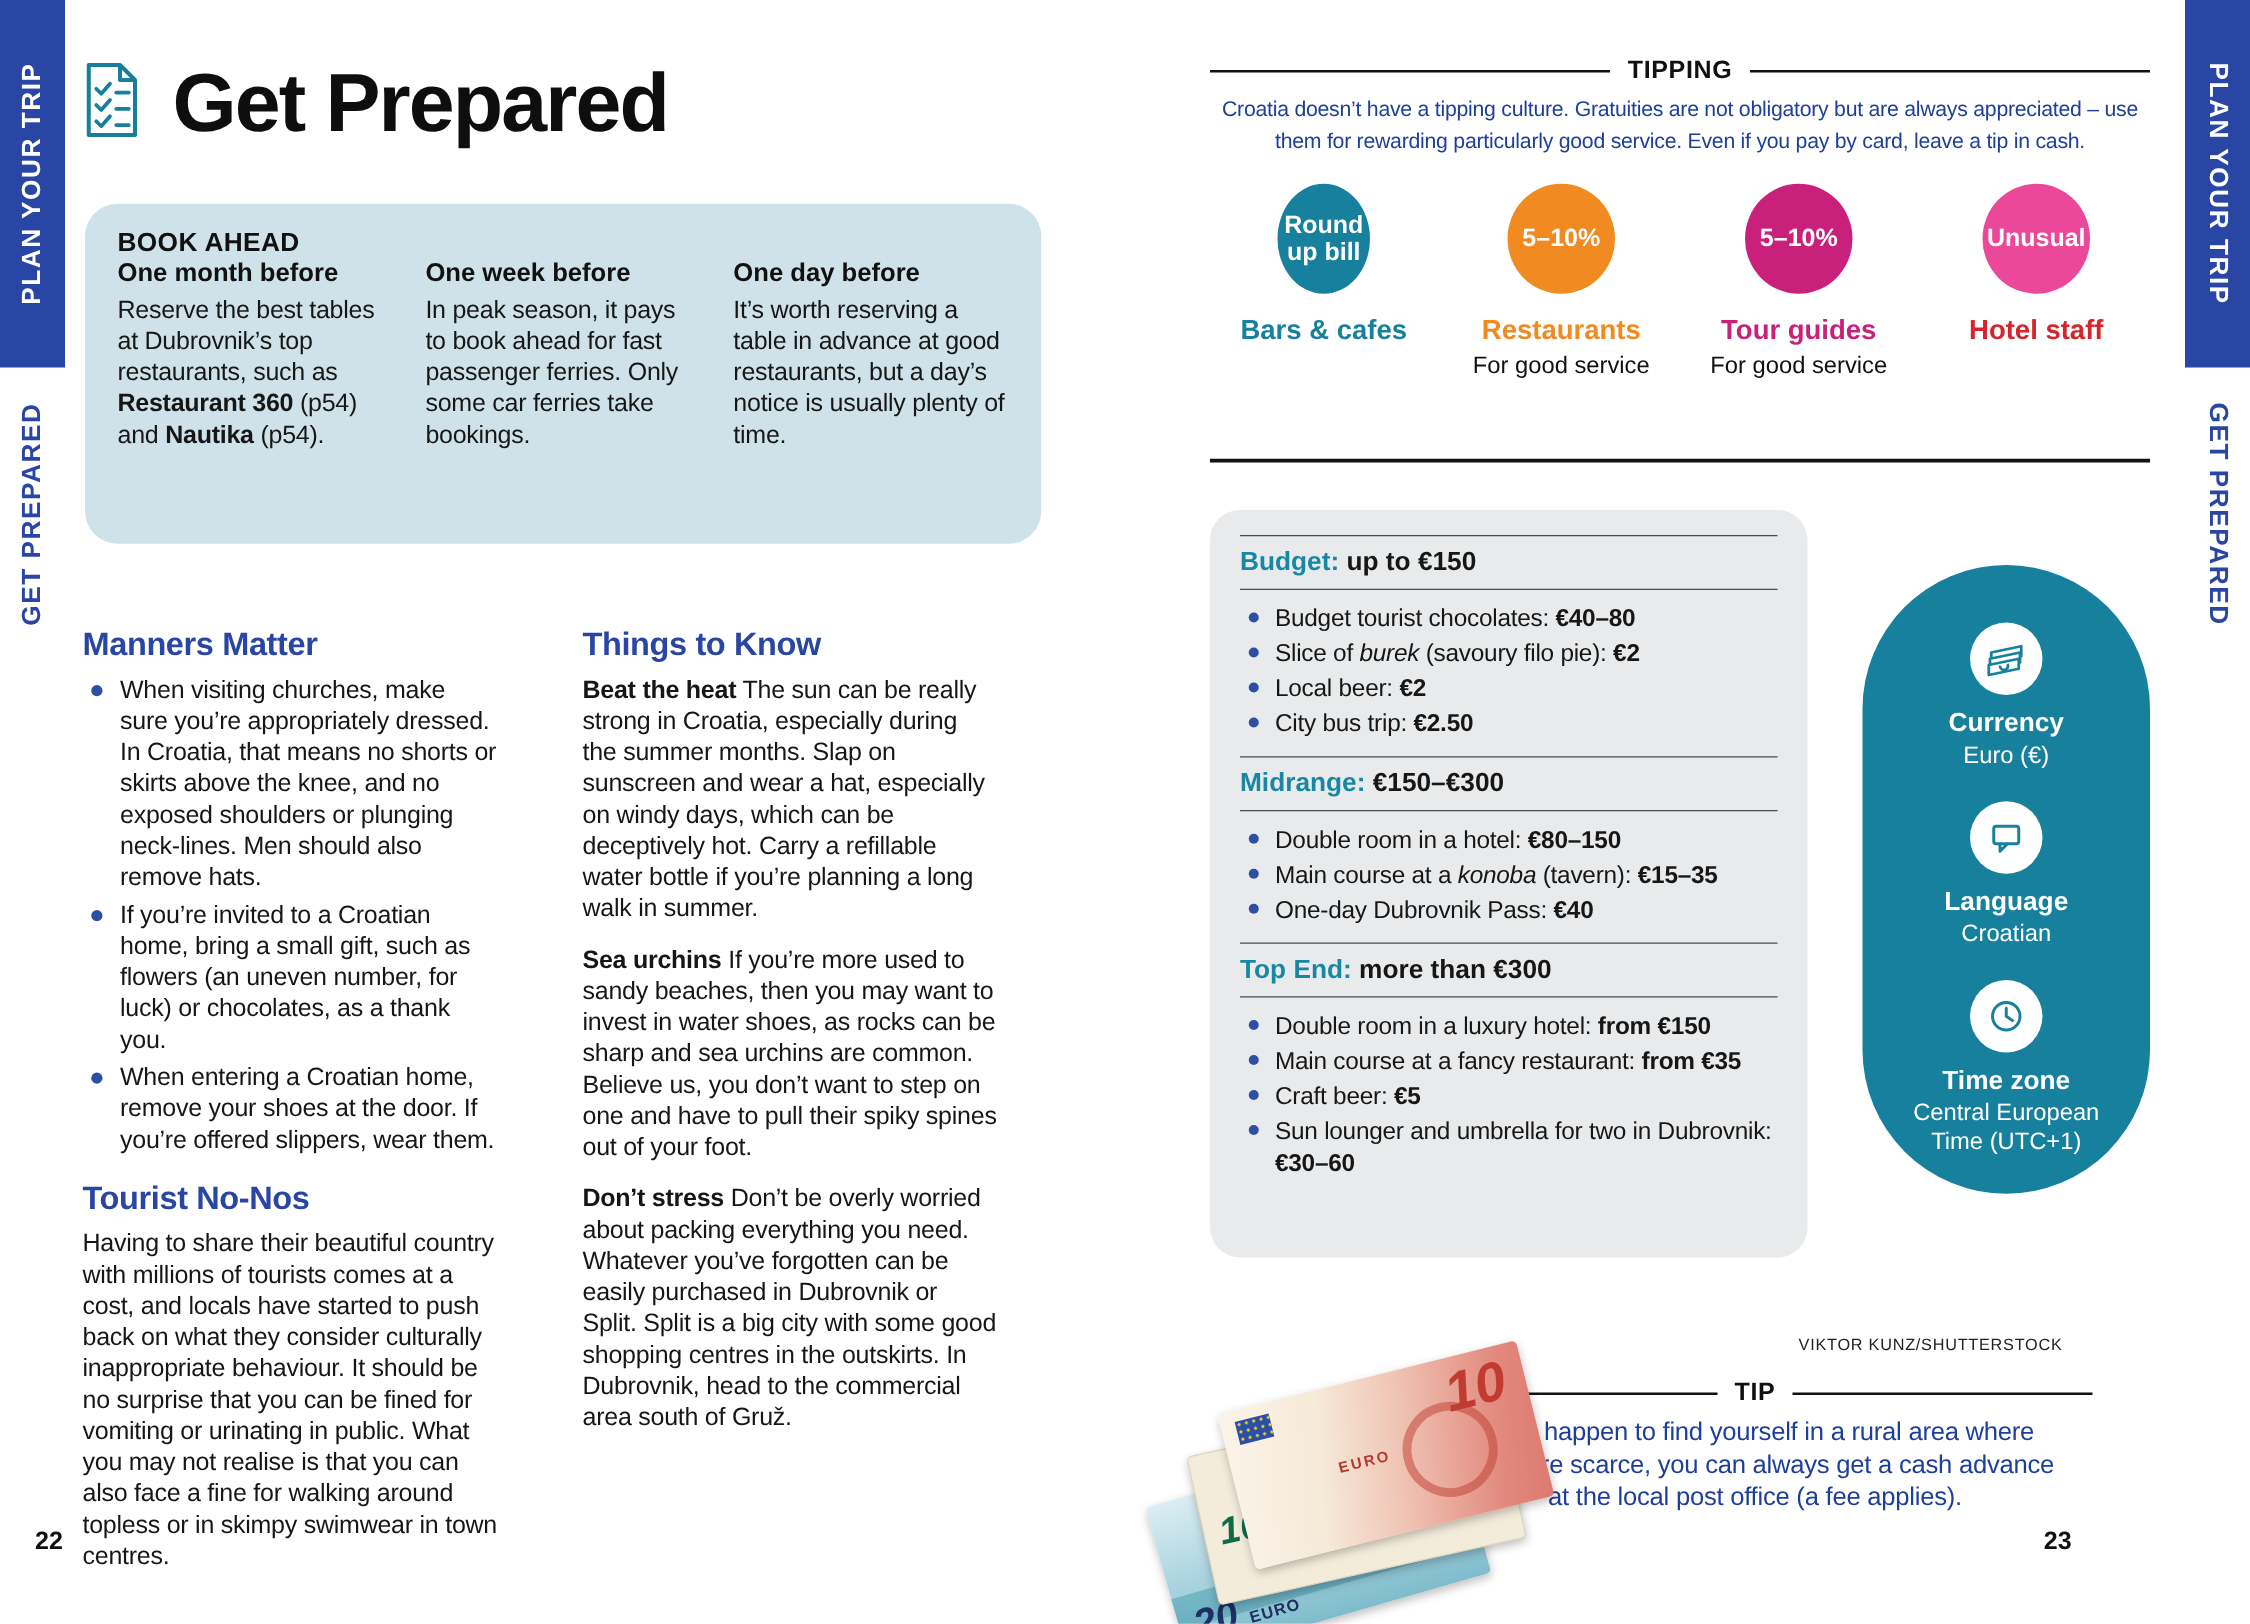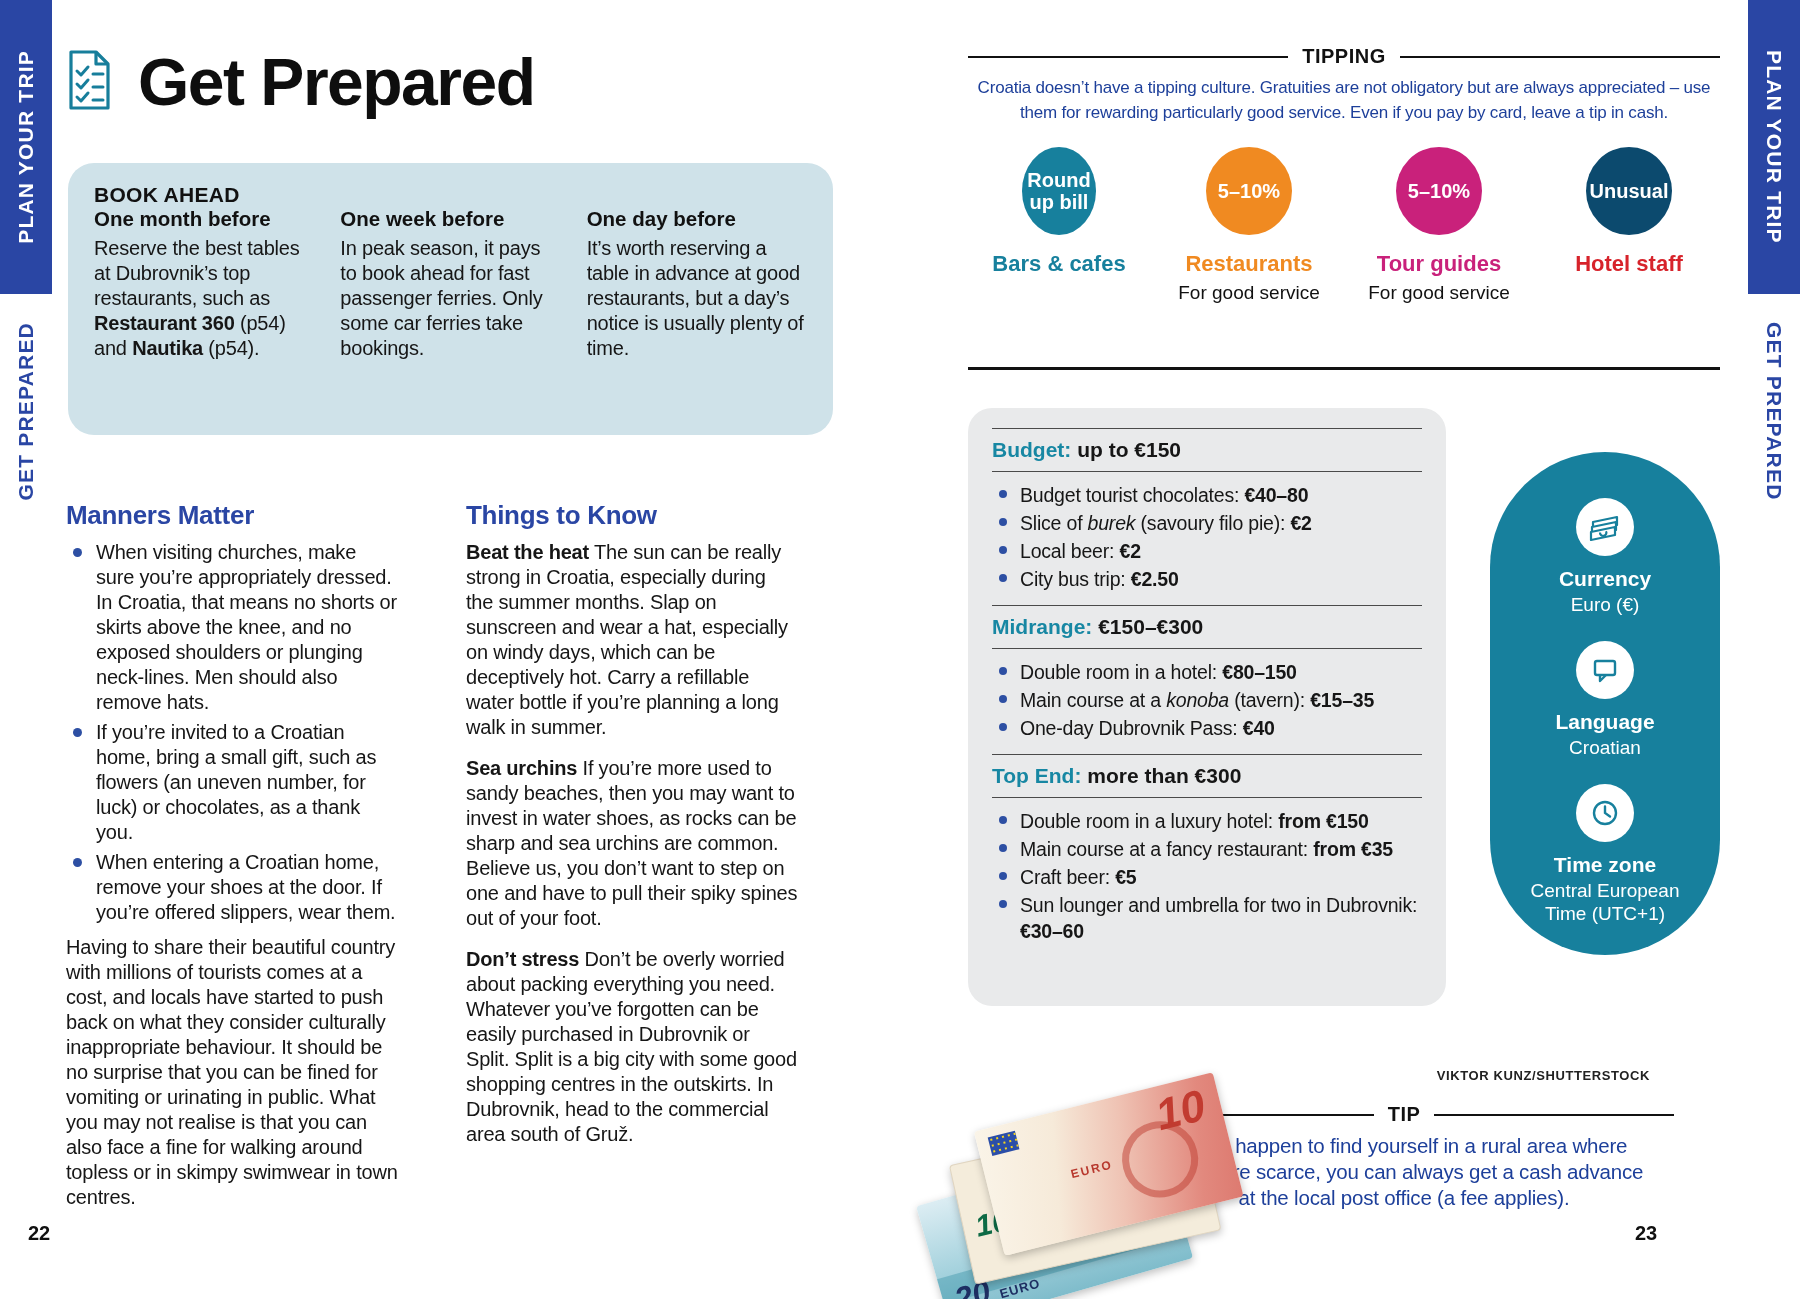--- a/index.html
+++ b/index.html
@@ -87,21 +87,21 @@
           background:#17809d; border-radius:115px; display:flex; flex-direction:column;
           align-items:center; padding-top:46px; color:#fff; }
   .fact { display:flex; flex-direction:column; align-items:center; margin-bottom:25px; }
   .fact-icon { width:58px; height:58px; background:#fff; border-radius:50%;
                display:flex; align-items:center; justify-content:center; }
   .fact-label { font-size:21px; font-weight:bold; margin-top:11px; }
   .fact-value { font-size:19px; line-height:23px; margin-top:2px; text-align:center; max-width:190px; }
 
   
   .credit { position:absolute; left:1250px; width:400px; top:1068px; text-align:right;
-            font-size:13px; letter-spacing:.6px; color:#222;font-weight:bold; }
+            font-size:13px; letter-spacing:.6px; color:#222; }
   .tipbox { position:absolute; left:1134px; top:1103px; width:540px; }
   .tipbox .intro { font-size:20.5px; line-height:26px; max-width:480px; margin-left:auto; margin-right:auto; }
   .pnum { position:absolute; font-size:20px; font-weight:bold; color:#111; }
   .pnum-left { left:28px; top:1222px; }
   .pnum-right { left:1635px; top:1222px; }
 
   
   .money { position:absolute; left:925px; top:1118px; width:330px; height:190px;
            transform:rotate(-14deg); }
   .note { position:absolute; border-radius:4px; box-shadow:0 3px 8px rgba(0,0,0,.25); }
@@ -178,20 +178,21 @@
   </div>
 </section>
 
 <section class="txtcol col-1">
   <h2 class="blue-h">Manners Matter</h2>
   <ul class="dots">
     <li>When visiting churches, make sure you’re appropriately dressed. In Croatia, that means no shorts or skirts above the knee, and no exposed shoulders or plunging neck-lines. Men should also remove hats.</li>
     <li>If you’re invited to a Croatian home, bring a small gift, such as flowers (an uneven number, for luck) or chocolates, as a thank you.</li>
     <li>When entering a Croatian home, remove your shoes at the door. If you’re offered slippers, wear them.</li>
   </ul>
+  <h2 class="blue-h mt">Tourist No-Nos</h2>
   <p class="bodytxt">Having to share their beautiful country with millions of tourists comes at a cost, and locals have started to push back on what they consider culturally inappropriate behaviour. It should be no surprise that you can be fined for vomiting or urinating in public. What you may not realise is that you can also face a fine for walking around topless or in skimpy swimwear in town centres.</p>
 </section>
 
 <section class="txtcol col-2">
   <h2 class="blue-h">Things to Know</h2>
   <p class="bodytxt para"><span class="b">Beat the heat</span><span> The sun can be really strong in Croatia, especially during the summer months. Slap on sunscreen and wear a hat, especially on windy days, which can be deceptively hot. Carry a refillable water bottle if you’re planning a long walk in summer.</span></p>
   <p class="bodytxt para"><span class="b">Sea urchins</span><span> If you’re more used to sandy beaches, then you may want to invest in water shoes, as rocks can be sharp and sea urchins are common. Believe us, you don’t want to step on one and have to pull their spiky spines out of your foot.</span></p>
   <p class="bodytxt para"><span class="b">Don’t stress</span><span> Don’t be overly worried about packing everything you need. Whatever you’ve forgotten can be easily purchased in Dubrovnik or Split. Split is a big city with some good shopping centres in the outskirts. In Dubrovnik, head to the commercial area south of Gruž.</span></p>
 </section>
 
@@ -218,21 +219,21 @@
       <div class="t-sub">For good service</div>
     </div>
     <div class="t-item">
       <div class="t-circle" style="background: rgb(201, 33, 123);">
           <span>5–10%</span>
         </div>
       <div class="t-label" style="color: rgb(201, 33, 123);">Tour guides</div>
       <div class="t-sub">For good service</div>
     </div>
     <div class="t-item">
-      <div class="t-circle" style="background: #0c4a6e;">
+      <div class="t-circle" style="background: #ec4899;">
           <span>Unusual</span>
         </div>
       <div class="t-label" style="color: rgb(215, 35, 43);">Hotel staff</div>
       <div class="t-sub"></div>
     </div>
   </div>
 </section>
 <div class="hrule"></div>
 
 <section class="budget">

